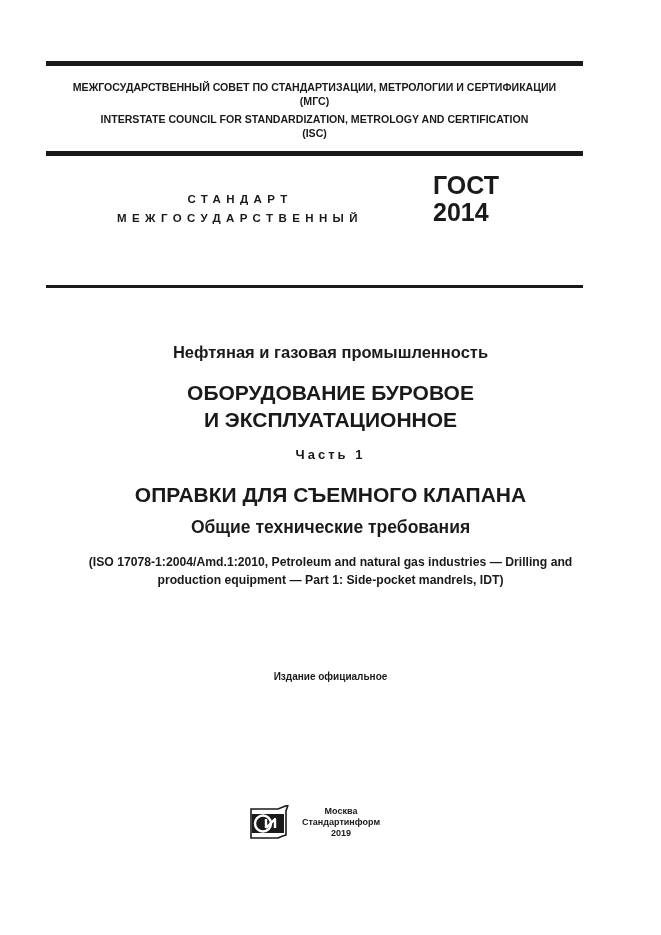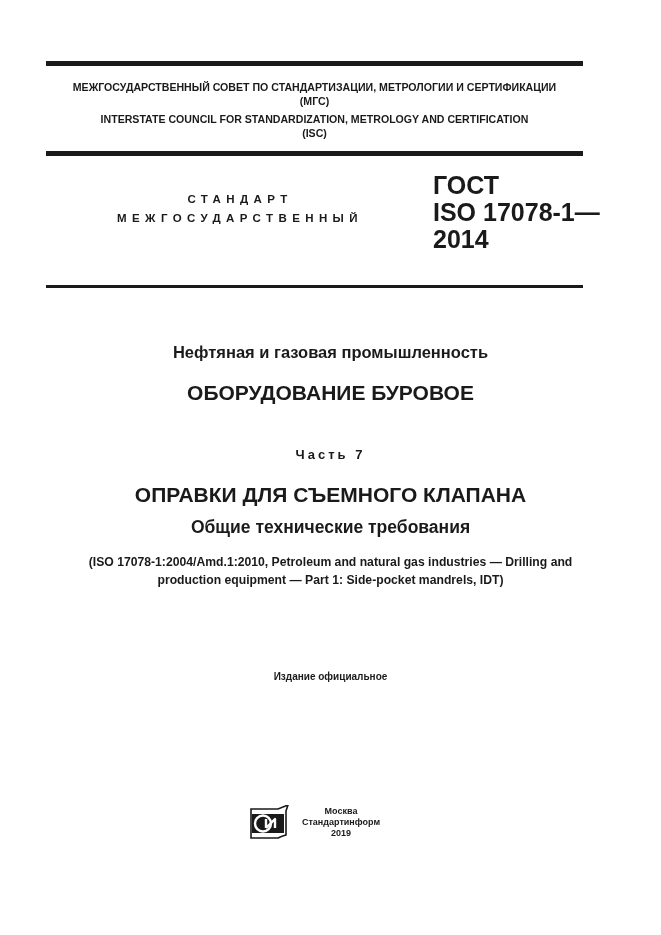--- a/index.html
+++ b/index.html
@@ -110,33 +110,33 @@
 
 <div class="rule rule-2"></div>
 
 <div class="std-type">
   <span>СТАНДАРТ</span>
   <span>МЕЖГОСУДАРСТВЕННЫЙ</span>
 </div>
 
 <div class="gost-block">
   <span>ГОСТ</span>
-  <span>ISO 17078-1—</span>
   <span>2014</span>
 </div>
 
 <div class="rule rule-3"></div>
 
 <div class="page-center industry">Нефтяная и газовая промышленность</div>
 
 <div class="page-center equip-title">
   <span>ОБОРУДОВАНИЕ БУРОВОЕ</span>
+  <span>И ЭКСПЛУАТАЦИОННОЕ</span>
 </div>
 
-<div class="page-center part">Часть 7</div>
+<div class="page-center part">Часть 1</div>
 
 <div class="page-center main-title">ОПРАВКИ ДЛЯ СЪЕМНОГО КЛАПАНА</div>
 
 <div class="page-center subtitle">Общие технические требования</div>
 
 <div class="page-center iso-ref">
   <span>(ISO 17078-1:2004/Amd.1:2010, Petroleum and natural gas industries — Drilling and</span>
   <span>production equipment — Part 1: Side-pocket mandrels, IDT)</span>
 </div>
 

